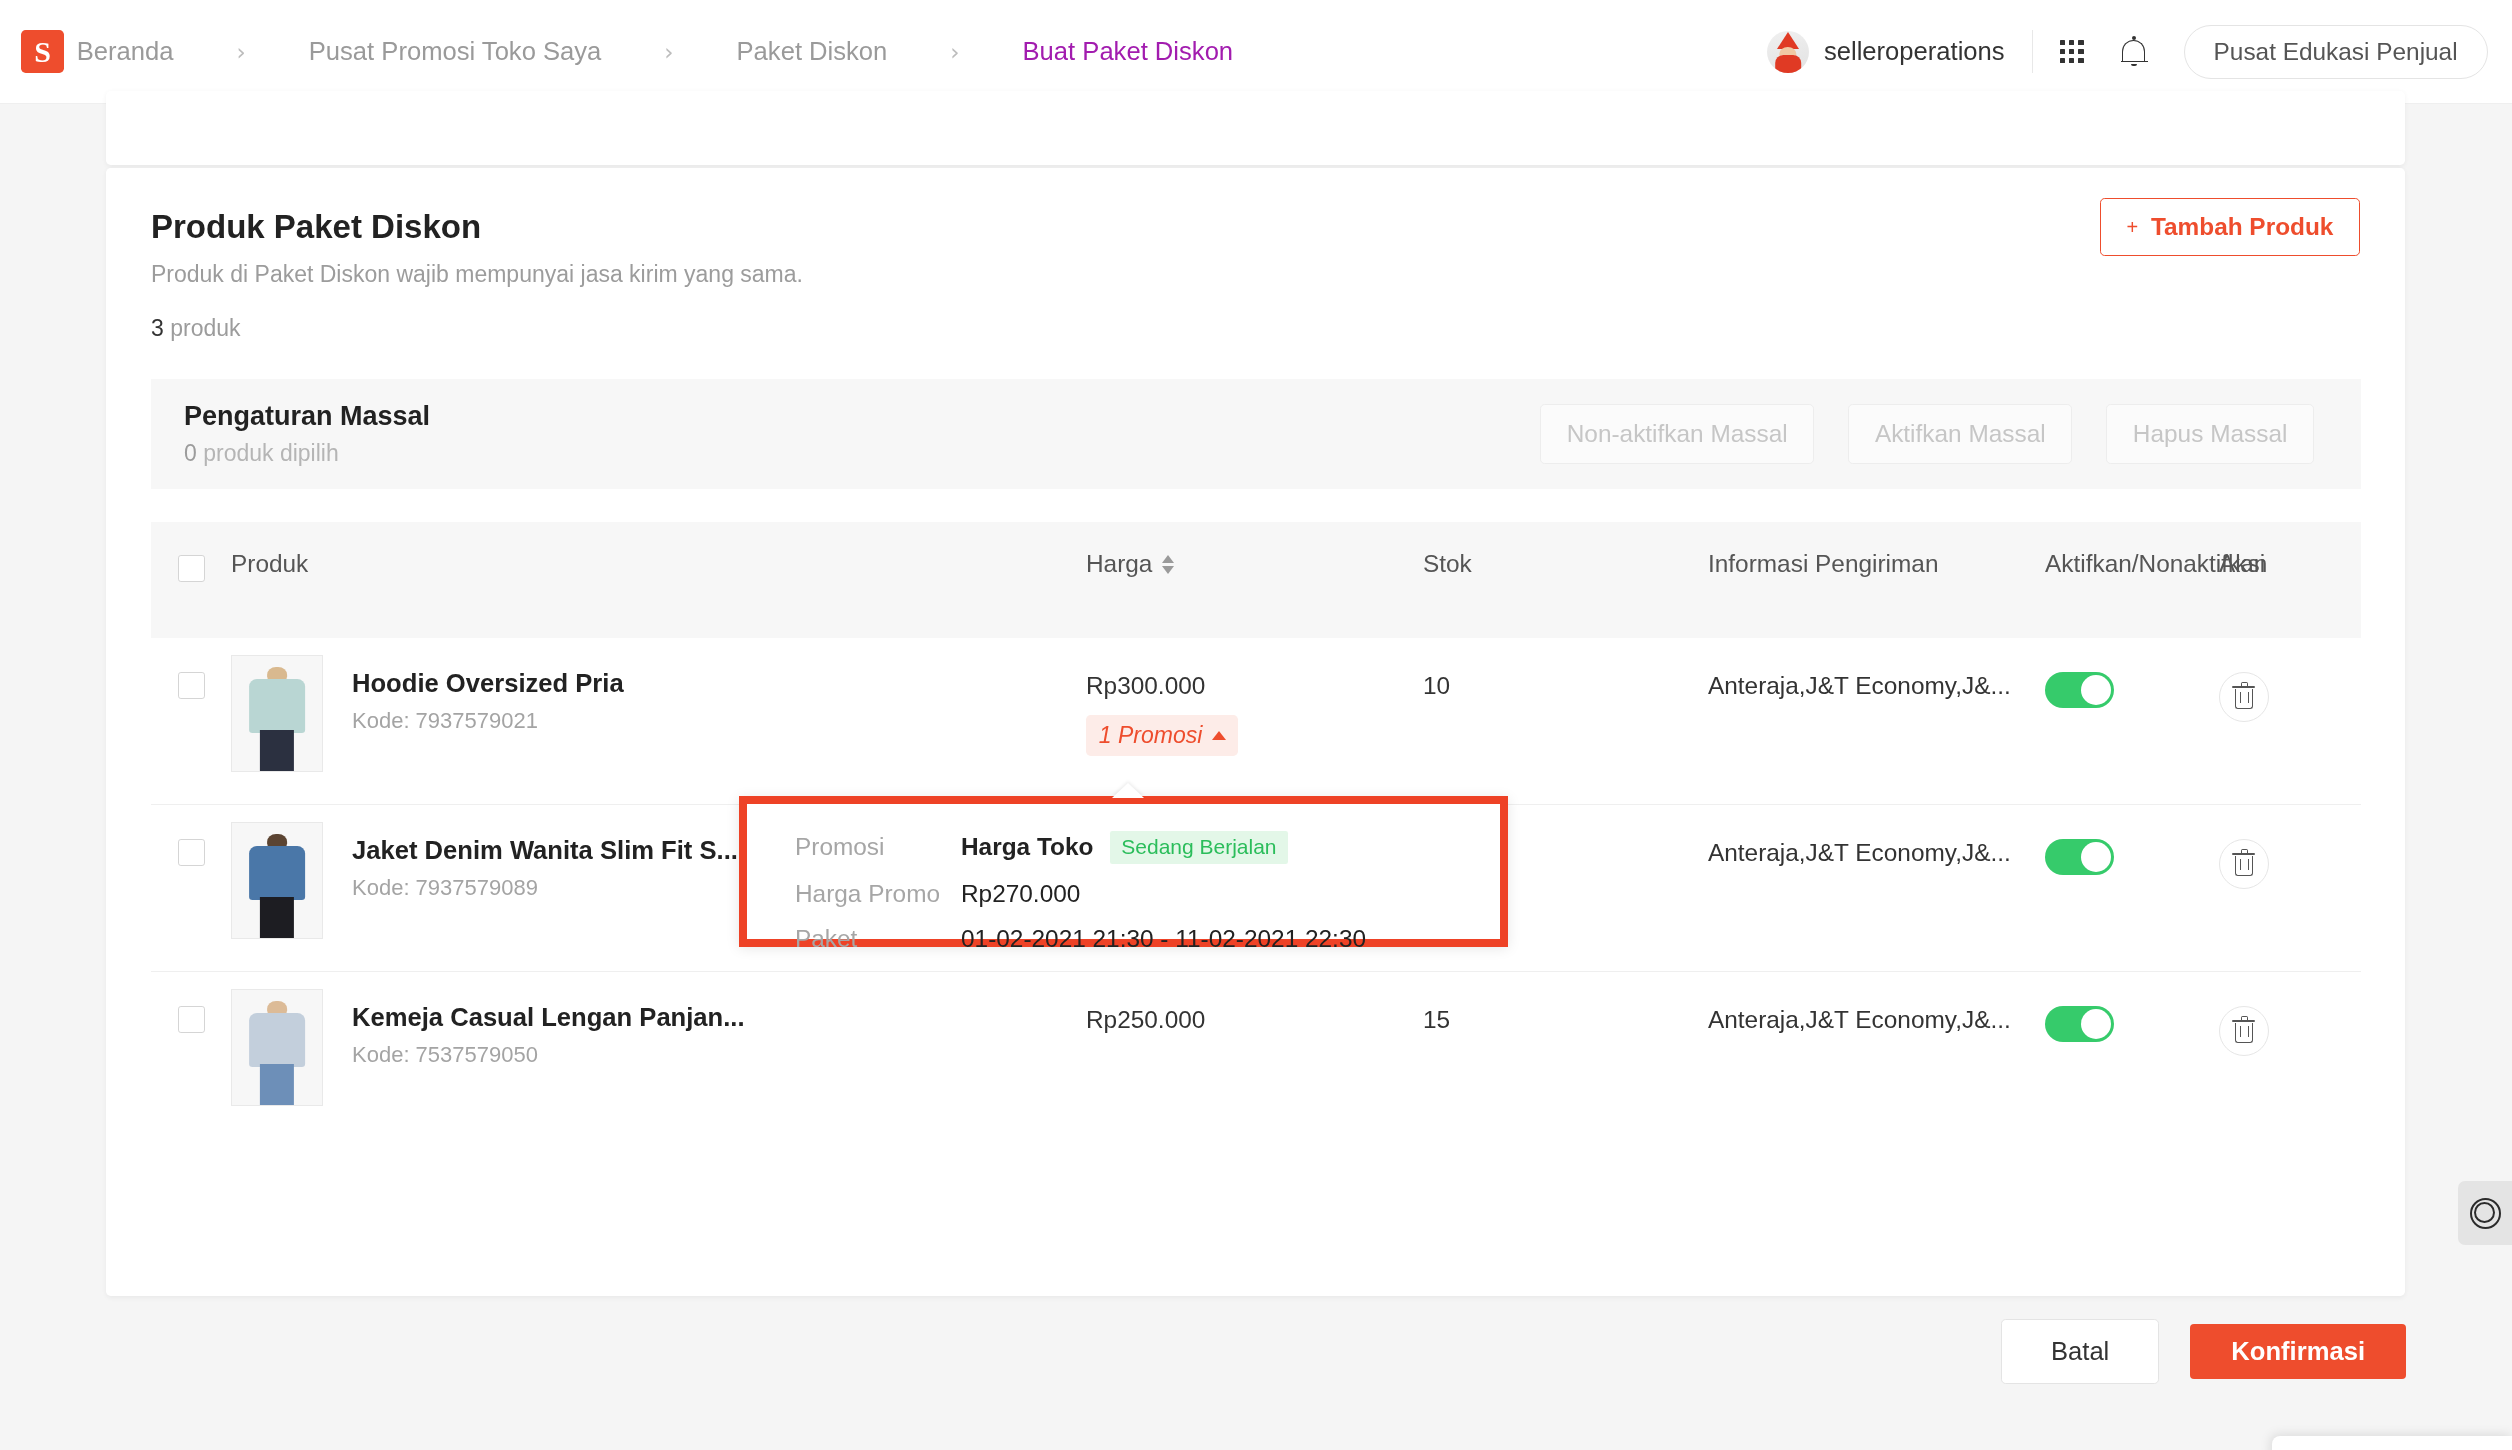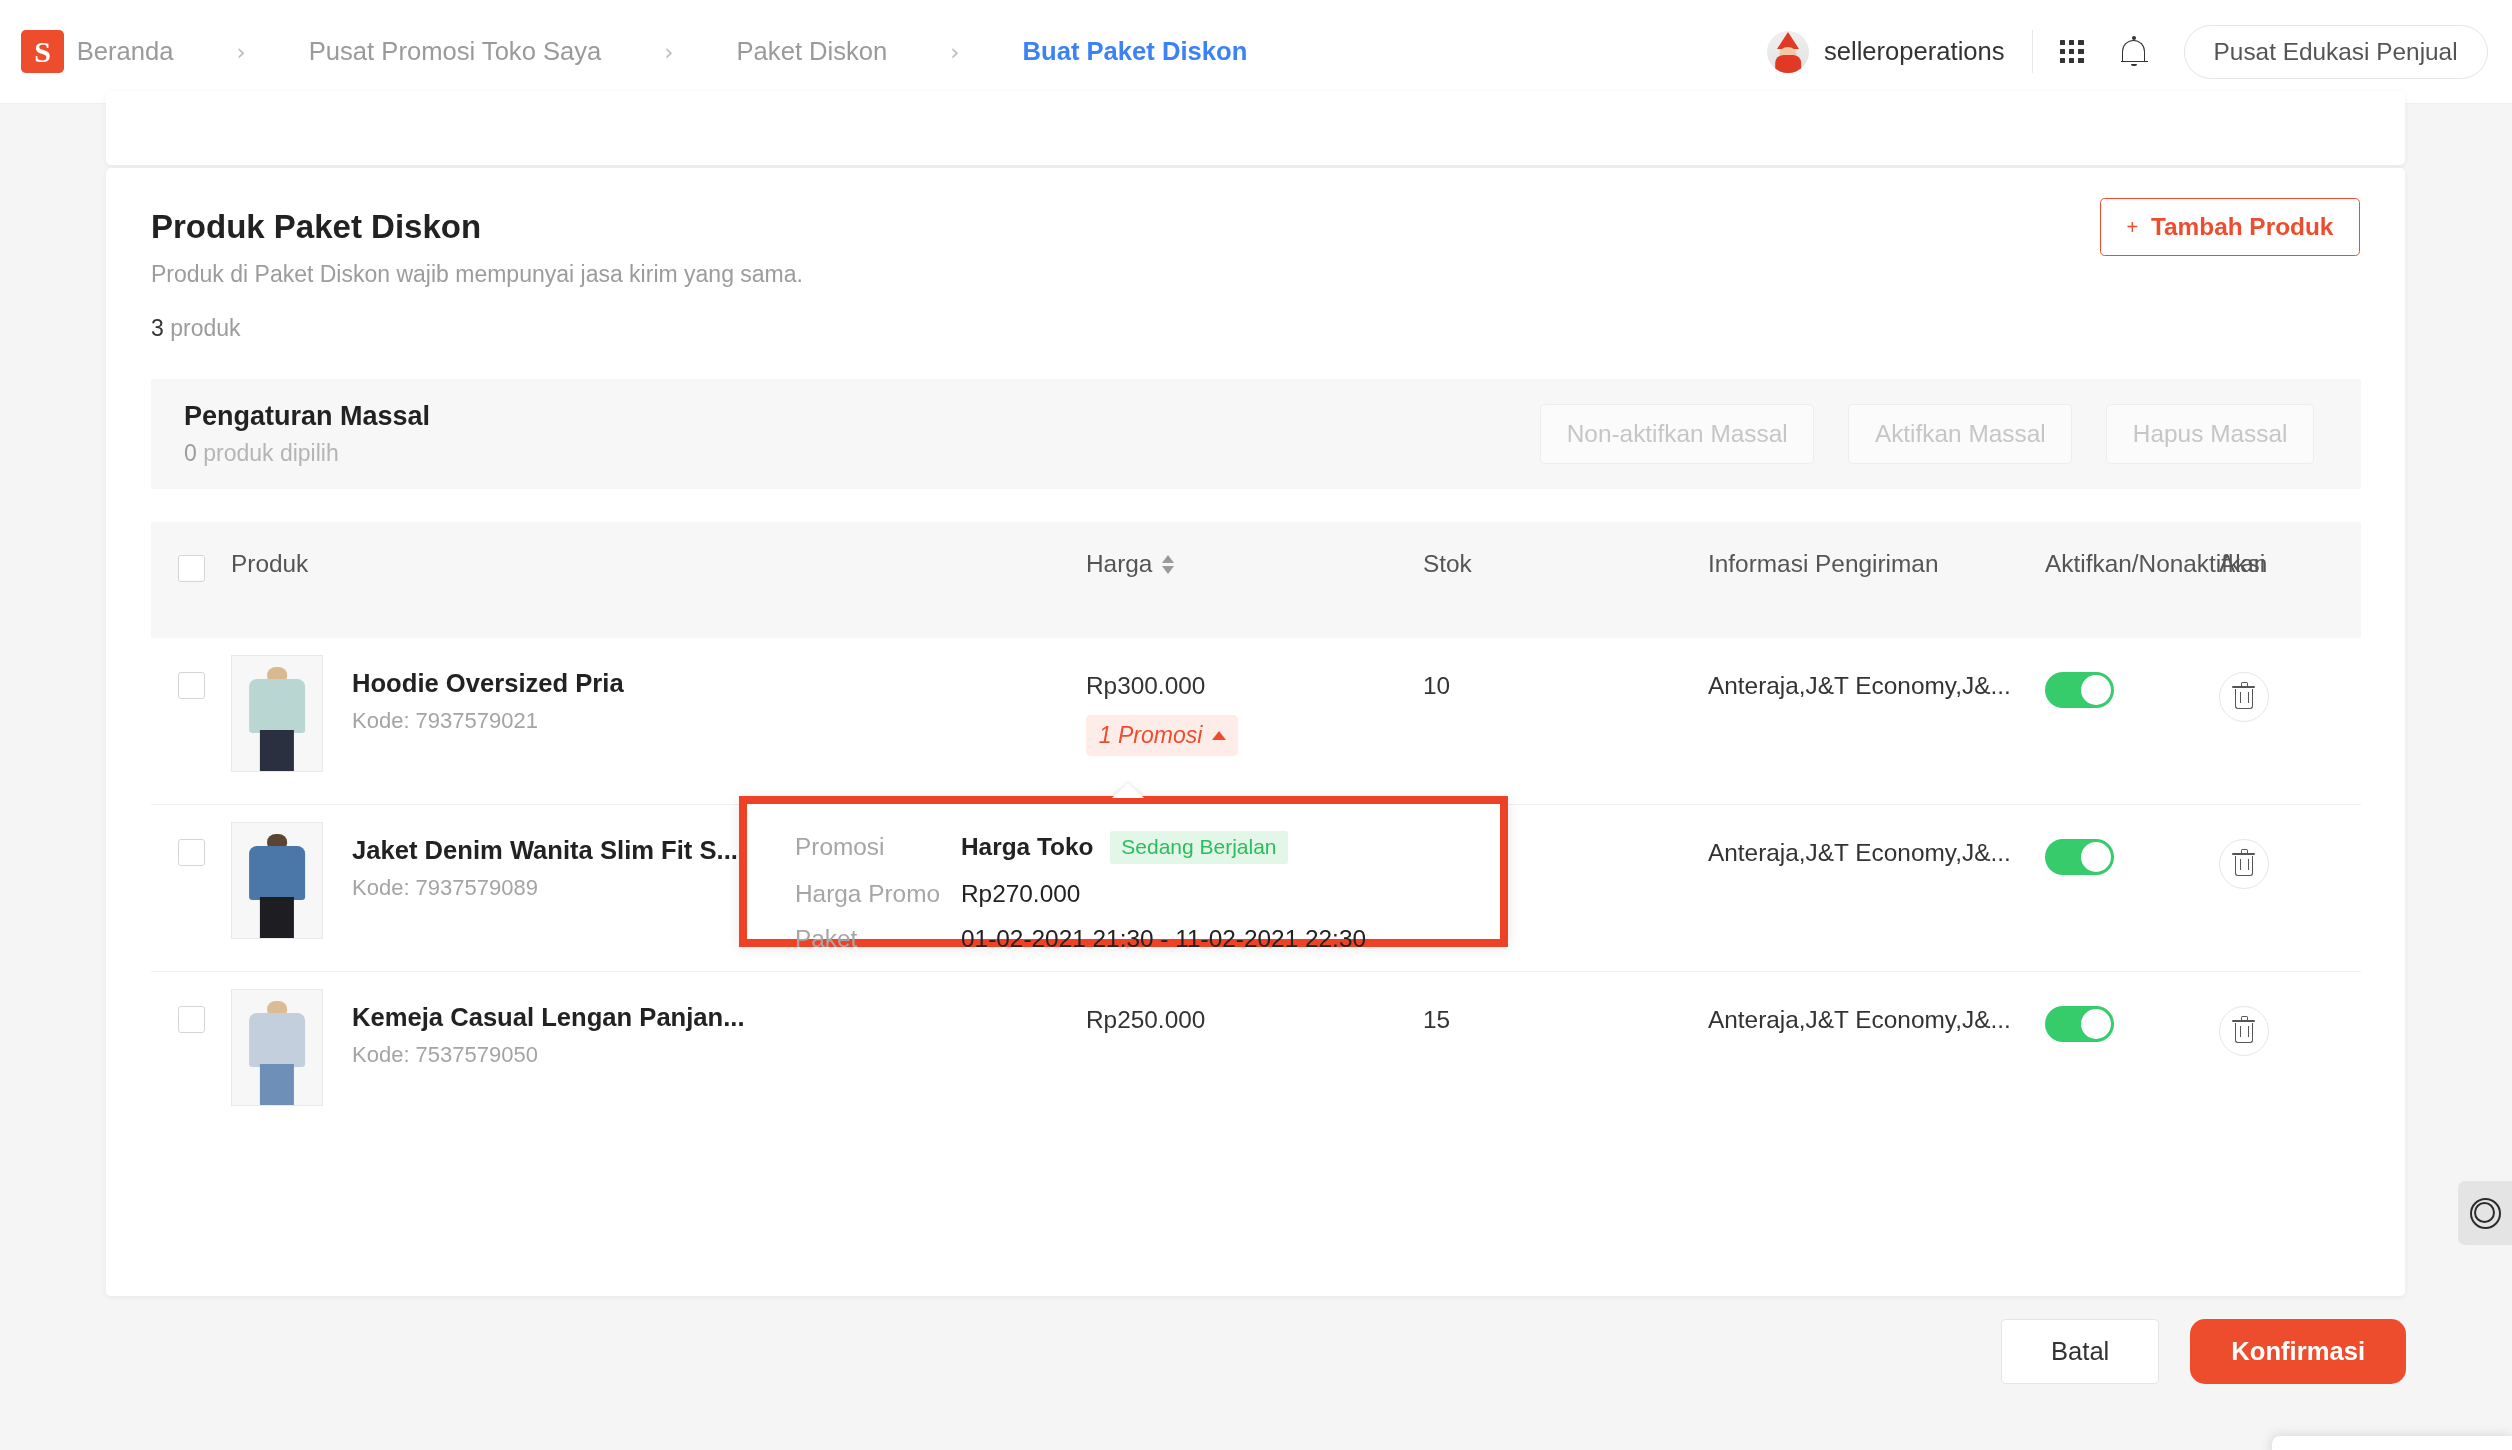--- a/index.html
+++ b/index.html
@@ -23,21 +23,21 @@
     width: 43px; height: 43px;
     background: #ee4d2d;
     border-radius: 4.7px;
     display: flex; align-items: center; justify-content: center;
     color: #fff; font-size: 30px; font-weight: 700;
     font-family: "Liberation Serif", serif;
     flex: 0 0 auto;
   }
   .breadcrumb { display: flex; align-items: center; margin-left: 12.8px; gap: 48px; }
   .bc-item { font-size: 25.6px; color: #9a9a9a; white-space: nowrap; }
-  .bc-item.current { color: #3b82f6; font-weight: 700; }
+  .bc-item.current { color: #a21caf; font-weight: 400; }
   .bc-sep {
     font-size: 23px; color: #bdbdbd;
     margin: 0 15px; font-family: "DejaVu Sans", sans-serif;
   }
 
   .topbar-right {
     margin-left: auto; display: flex; align-items: center;
     margin-right: 24.4px; height: 100%;
   }
   .avatar {
@@ -291,22 +291,22 @@
     position: absolute; right: 106px; top: 1215px;
     display: flex; align-items: center; gap: 31px;
   }
   .btn-cancel {
     height: 65px; padding: 0 49px; background: #fff;
     border: 1.2px solid #e4e4e4; border-radius: 4.7px;
     font-size: 25.6px; color: #333;
     display: flex; align-items: center;
   }
   .btn-confirm {
-    height: 65px; padding: 0 41px; background: #ee4d2d;
-    border: none; border-radius: 15px;
+    height: 55px; padding: 0 41px; background: #ee4d2d;
+    border: none; border-radius: 4px;
     font-size: 25.6px; color: #fff; font-weight: 700;
     display: flex; align-items: center;
   }
 
   
   .side-tab {
     position: absolute; right: 0; top: 1077px;
     width: 54px; height: 64px; background: #e4e4e4;
     border-radius: 7px 0 0 7px;
     display: flex; align-items: center; justify-content: center;

